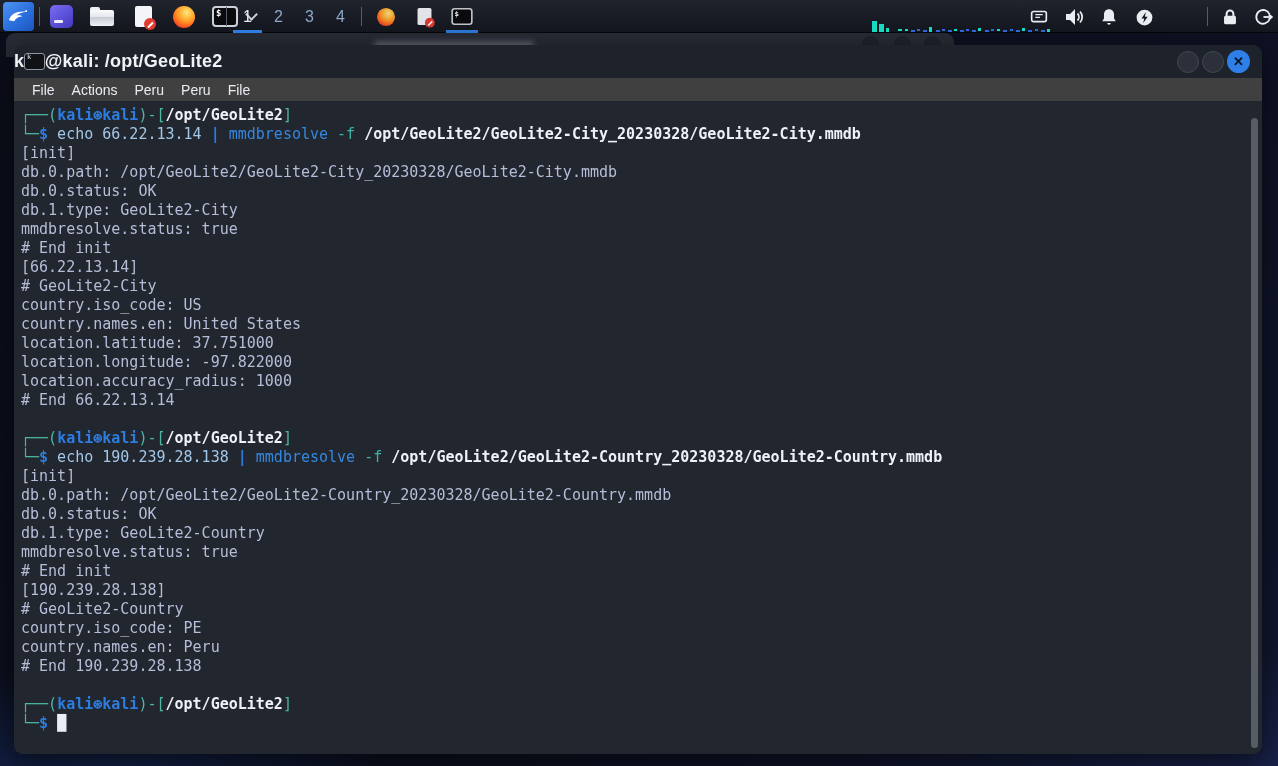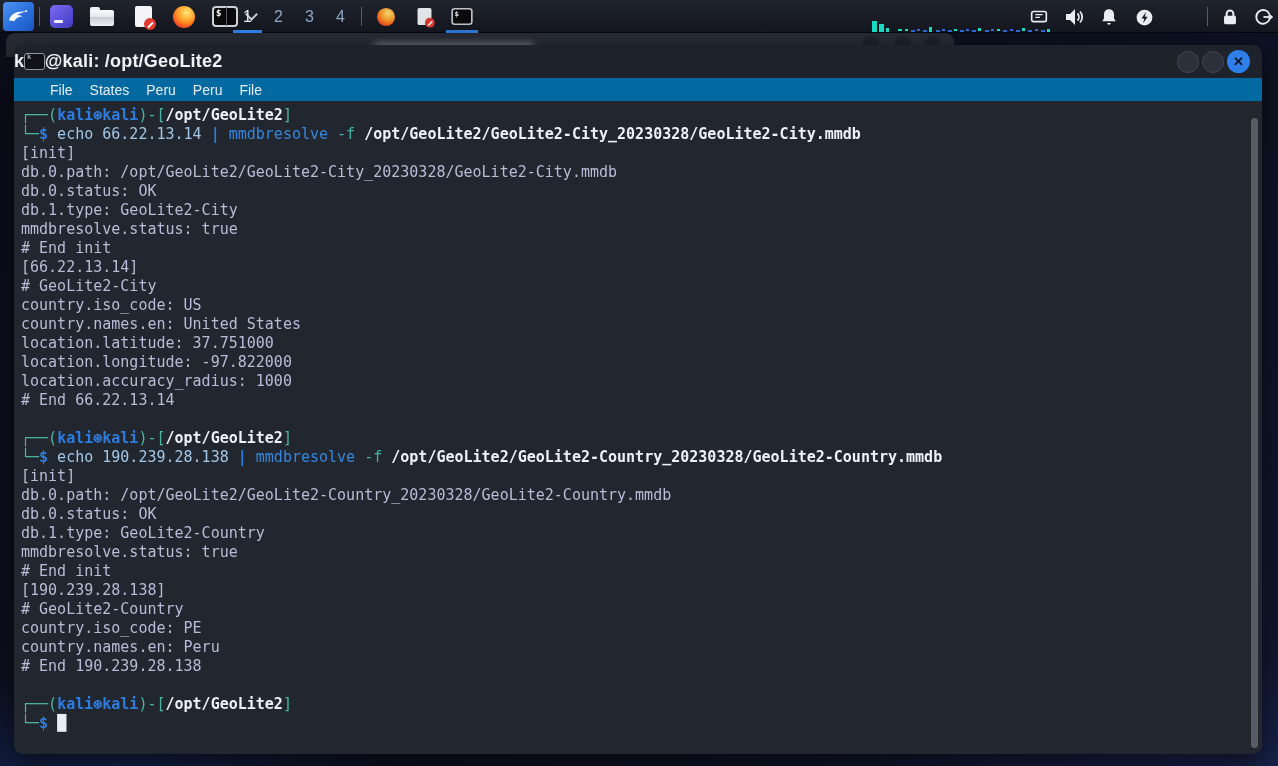--- a/index.html
+++ b/index.html
@@ -96,22 +96,22 @@
   .tb-icon { position:absolute; left:10px; top:8px; width:21px; height:17px; background:#101216;
     border:1px solid #8f959f; border-radius:3px; }
   .tb-icon::before { content:"k"; position:absolute; left:2px; top:-1px; color:#dfe3e9;
     font:7px "DejaVu Sans Mono", monospace; }
   .tb-title { flex:1; text-align:left; color:#f0f2f6; font-size:18px; font-weight:bold; letter-spacing:.2px; }
   .tb-buttons { position:absolute; right:12px; top:5px; display:flex; gap:3px; align-items:center; }
   .tb-btn { width:22px; height:22px; border-radius:50%; background:#2b303a; border:1px solid #404654; }
   .tb-btn.close { width:23px; height:23px; background:#2e7fe8; border:none; display:flex; align-items:center;
     justify-content:center; color:#10141f; font-size:13px; font-weight:bold; }
 
-  .menubar { position:absolute; left:0; top:33px; right:0; height:23px; background:#0369a1;
-    display:flex; align-items:center; padding-left:36px; }
+  .menubar { position:absolute; left:0; top:33px; right:0; height:23px; background:#404040;
+    display:flex; align-items:center; padding-left:18px; }
   .menu-item { color:#e8ebf1; font-size:14px; margin-right:17px; cursor:default; }
 
   .term-content {
     position:absolute; left:0; top:56px; right:0; bottom:0;
     background:#22262e; border-radius:0 0 9px 9px;
     padding:5px 8px 0 7px;
     font:15px "DejaVu Sans Mono", monospace;
     line-height:19px; white-space:pre; overflow:hidden;
   }
   .line { height:19px; }
@@ -273,21 +273,21 @@
     <span class="tb-title">kali@kali: /opt/GeoLite2</span>
     <span class="tb-buttons">
       <span class="tb-btn"></span>
       <span class="tb-btn"></span>
       <span class="tb-btn close">✕</span>
     </span>
   </div>
 
   <div class="menubar" id="menubar">
       <span class="menu-item">File</span>
-      <span class="menu-item">States</span>
+      <span class="menu-item">Actions</span>
       <span class="menu-item">Peru</span>
       <span class="menu-item">Peru</span>
       <span class="menu-item">File</span>
     </div>
 
   <div class="term-content" id="term-lines"><div class="line"><span class="s-fr">┌──(</span><span class="s-us">kali</span><span class="s-us">⊛</span><span class="s-us">kali</span><span class="s-fr">)-[</span><span class="s-pa">/opt/GeoLite2</span><span class="s-fr">]</span></div><div class="line"><span class="s-fr">└─</span><span class="s-dl">$</span><span class="s-cm"> echo 66.22.13.14 </span><span class="s-pi">|</span><span class="s-cm"> </span><span class="s-mb">mmdbresolve</span><span class="s-cm"> </span><span class="s-fl">-f</span><span class="s-cm"> </span><span class="s-pa">/opt/GeoLite2/GeoLite2-City_20230328/GeoLite2-City.mmdb</span></div><div class="line"><span class="s-ou">[init]</span></div><div class="line"><span class="s-ou">db.0.path: /opt/GeoLite2/GeoLite2-City_20230328/GeoLite2-City.mmdb</span></div><div class="line"><span class="s-ou">db.0.status: OK</span></div><div class="line"><span class="s-ou">db.1.type: GeoLite2-City</span></div><div class="line"><span class="s-ou">mmdbresolve.status: true</span></div><div class="line"><span class="s-ou"># End init</span></div><div class="line"><span class="s-ou">[66.22.13.14]</span></div><div class="line"><span class="s-ou"># GeoLite2-City</span></div><div class="line"><span class="s-ou">country.iso_code: US</span></div><div class="line"><span class="s-ou">country.names.en: United States</span></div><div class="line"><span class="s-ou">location.latitude: 37.751000</span></div><div class="line"><span class="s-ou">location.longitude: -97.822000</span></div><div class="line"><span class="s-ou">location.accuracy_radius: 1000</span></div><div class="line"><span class="s-ou"># End 66.22.13.14</span></div><div class="line">&nbsp;</div><div class="line"><span class="s-fr">┌──(</span><span class="s-us">kali</span><span class="s-us">⊛</span><span class="s-us">kali</span><span class="s-fr">)-[</span><span class="s-pa">/opt/GeoLite2</span><span class="s-fr">]</span></div><div class="line"><span class="s-fr">└─</span><span class="s-dl">$</span><span class="s-cm"> echo 190.239.28.138 </span><span class="s-pi">|</span><span class="s-cm"> </span><span class="s-mb">mmdbresolve</span><span class="s-cm"> </span><span class="s-fl">-f</span><span class="s-cm"> </span><span class="s-pa">/opt/GeoLite2/GeoLite2-Country_20230328/GeoLite2-Country.mmdb</span></div><div class="line"><span class="s-ou">[init]</span></div><div class="line"><span class="s-ou">db.0.path: /opt/GeoLite2/GeoLite2-Country_20230328/GeoLite2-Country.mmdb</span></div><div class="line"><span class="s-ou">db.0.status: OK</span></div><div class="line"><span class="s-ou">db.1.type: GeoLite2-Country</span></div><div class="line"><span class="s-ou">mmdbresolve.status: true</span></div><div class="line"><span class="s-ou"># End init</span></div><div class="line"><span class="s-ou">[190.239.28.138]</span></div><div class="line"><span class="s-ou"># GeoLite2-Country</span></div><div class="line"><span class="s-ou">country.iso_code: PE</span></div><div class="line"><span class="s-ou">country.names.en: Peru</span></div><div class="line"><span class="s-ou"># End 190.239.28.138</span></div><div class="line">&nbsp;</div><div class="line"><span class="s-fr">┌──(</span><span class="s-us">kali</span><span class="s-us">⊛</span><span class="s-us">kali</span><span class="s-fr">)-[</span><span class="s-pa">/opt/GeoLite2</span><span class="s-fr">]</span></div><div class="line"><span class="s-fr">└─</span><span class="s-dl">$</span><span class="s-cm"> </span><span class="s-cur">█</span></div></div>
 
   <div class="scrollbar"></div>
 </div>
 

